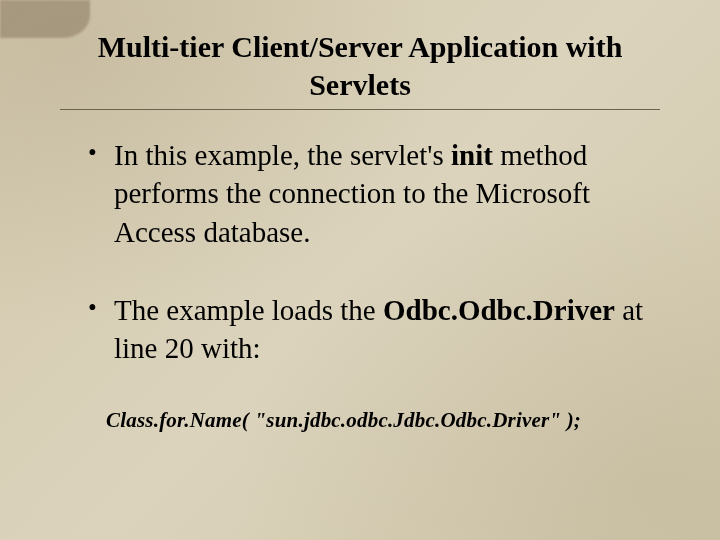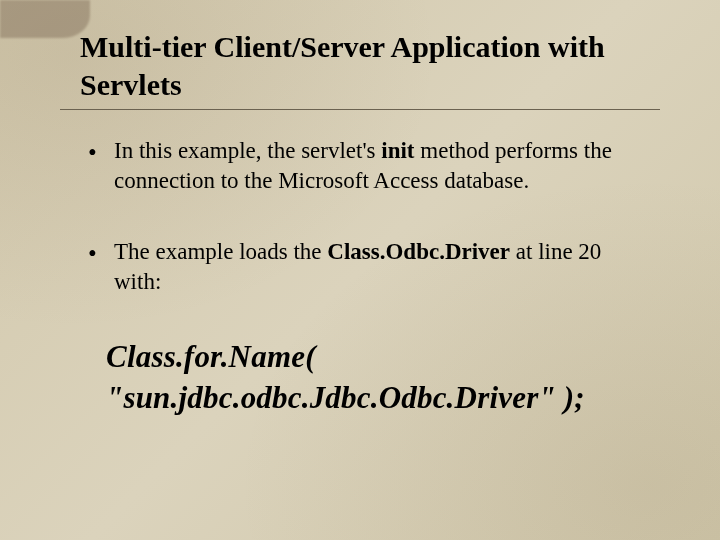--- a/index.html
+++ b/index.html
@@ -35,73 +35,73 @@
     opacity: 0.45;
     border-bottom-right-radius: 30% 60%;
   }
   .slide {
     position: relative;
     padding: 28px 60px 20px 60px;
     box-sizing: border-box;
     height: 100%;
   }
   h1.title {
-    text-align: left;
+    text-align: center;
     font-size: 30px;
     font-weight: bold;
     margin: 0 0 6px 0;
     line-height: 1.25;
     padding: 0 20px;
   }
   .rule {
     border: 0;
     border-top: 1px solid #6b6250;
     margin: 6px 0 26px 0;
   }
   ul.bullets {
     list-style: none;
     padding: 0;
     margin: 0 10px 0 28px;
   }
   ul.bullets > li {
     position: relative;
-    font-size: 23px;
+    font-size: 29px;
     line-height: 1.32;
     margin-bottom: 40px;
     padding-left: 26px;
   }
   ul.bullets > li::before {
     content: "•";
     position: absolute;
     left: 0;
     top: 0;
     font-size: 25px;
   }
   .b { font-weight: bold; }
   .code-line {
     font-style: italic;
     font-weight: bold;
-    font-size: 31px;
+    font-size: 21px;
     margin: 6px 0 0 46px;
     line-height: 1.3;
     letter-spacing: 0.2px;
   }
 </style>
 </head>
 <body>
 <div class="texture"></div>
 <div class="corner-blob"></div>
 
 <div class="slide">
   <h1 class="title">Multi-tier Client/Server Application with Servlets</h1>
   <hr class="rule">
 
   <ul class="bullets">
     <li>
       <span>In this example, the servlet's </span><span class="b">init</span><span> method performs the connection to the Microsoft Access database.</span>
     </li>
     <li>
-      <span>The example loads the </span><span class="b">Class.Odbc.Driver</span><span> at line 20 with:</span>
+      <span>The example loads the </span><span class="b">Odbc.Odbc.Driver</span><span> at line 20 with:</span>
     </li>
   </ul>
 
   <div class="code-line">Class.for.Name( "sun.jdbc.odbc.Jdbc.Odbc.Driver" );</div>
 </div>
 
 </body></html>

